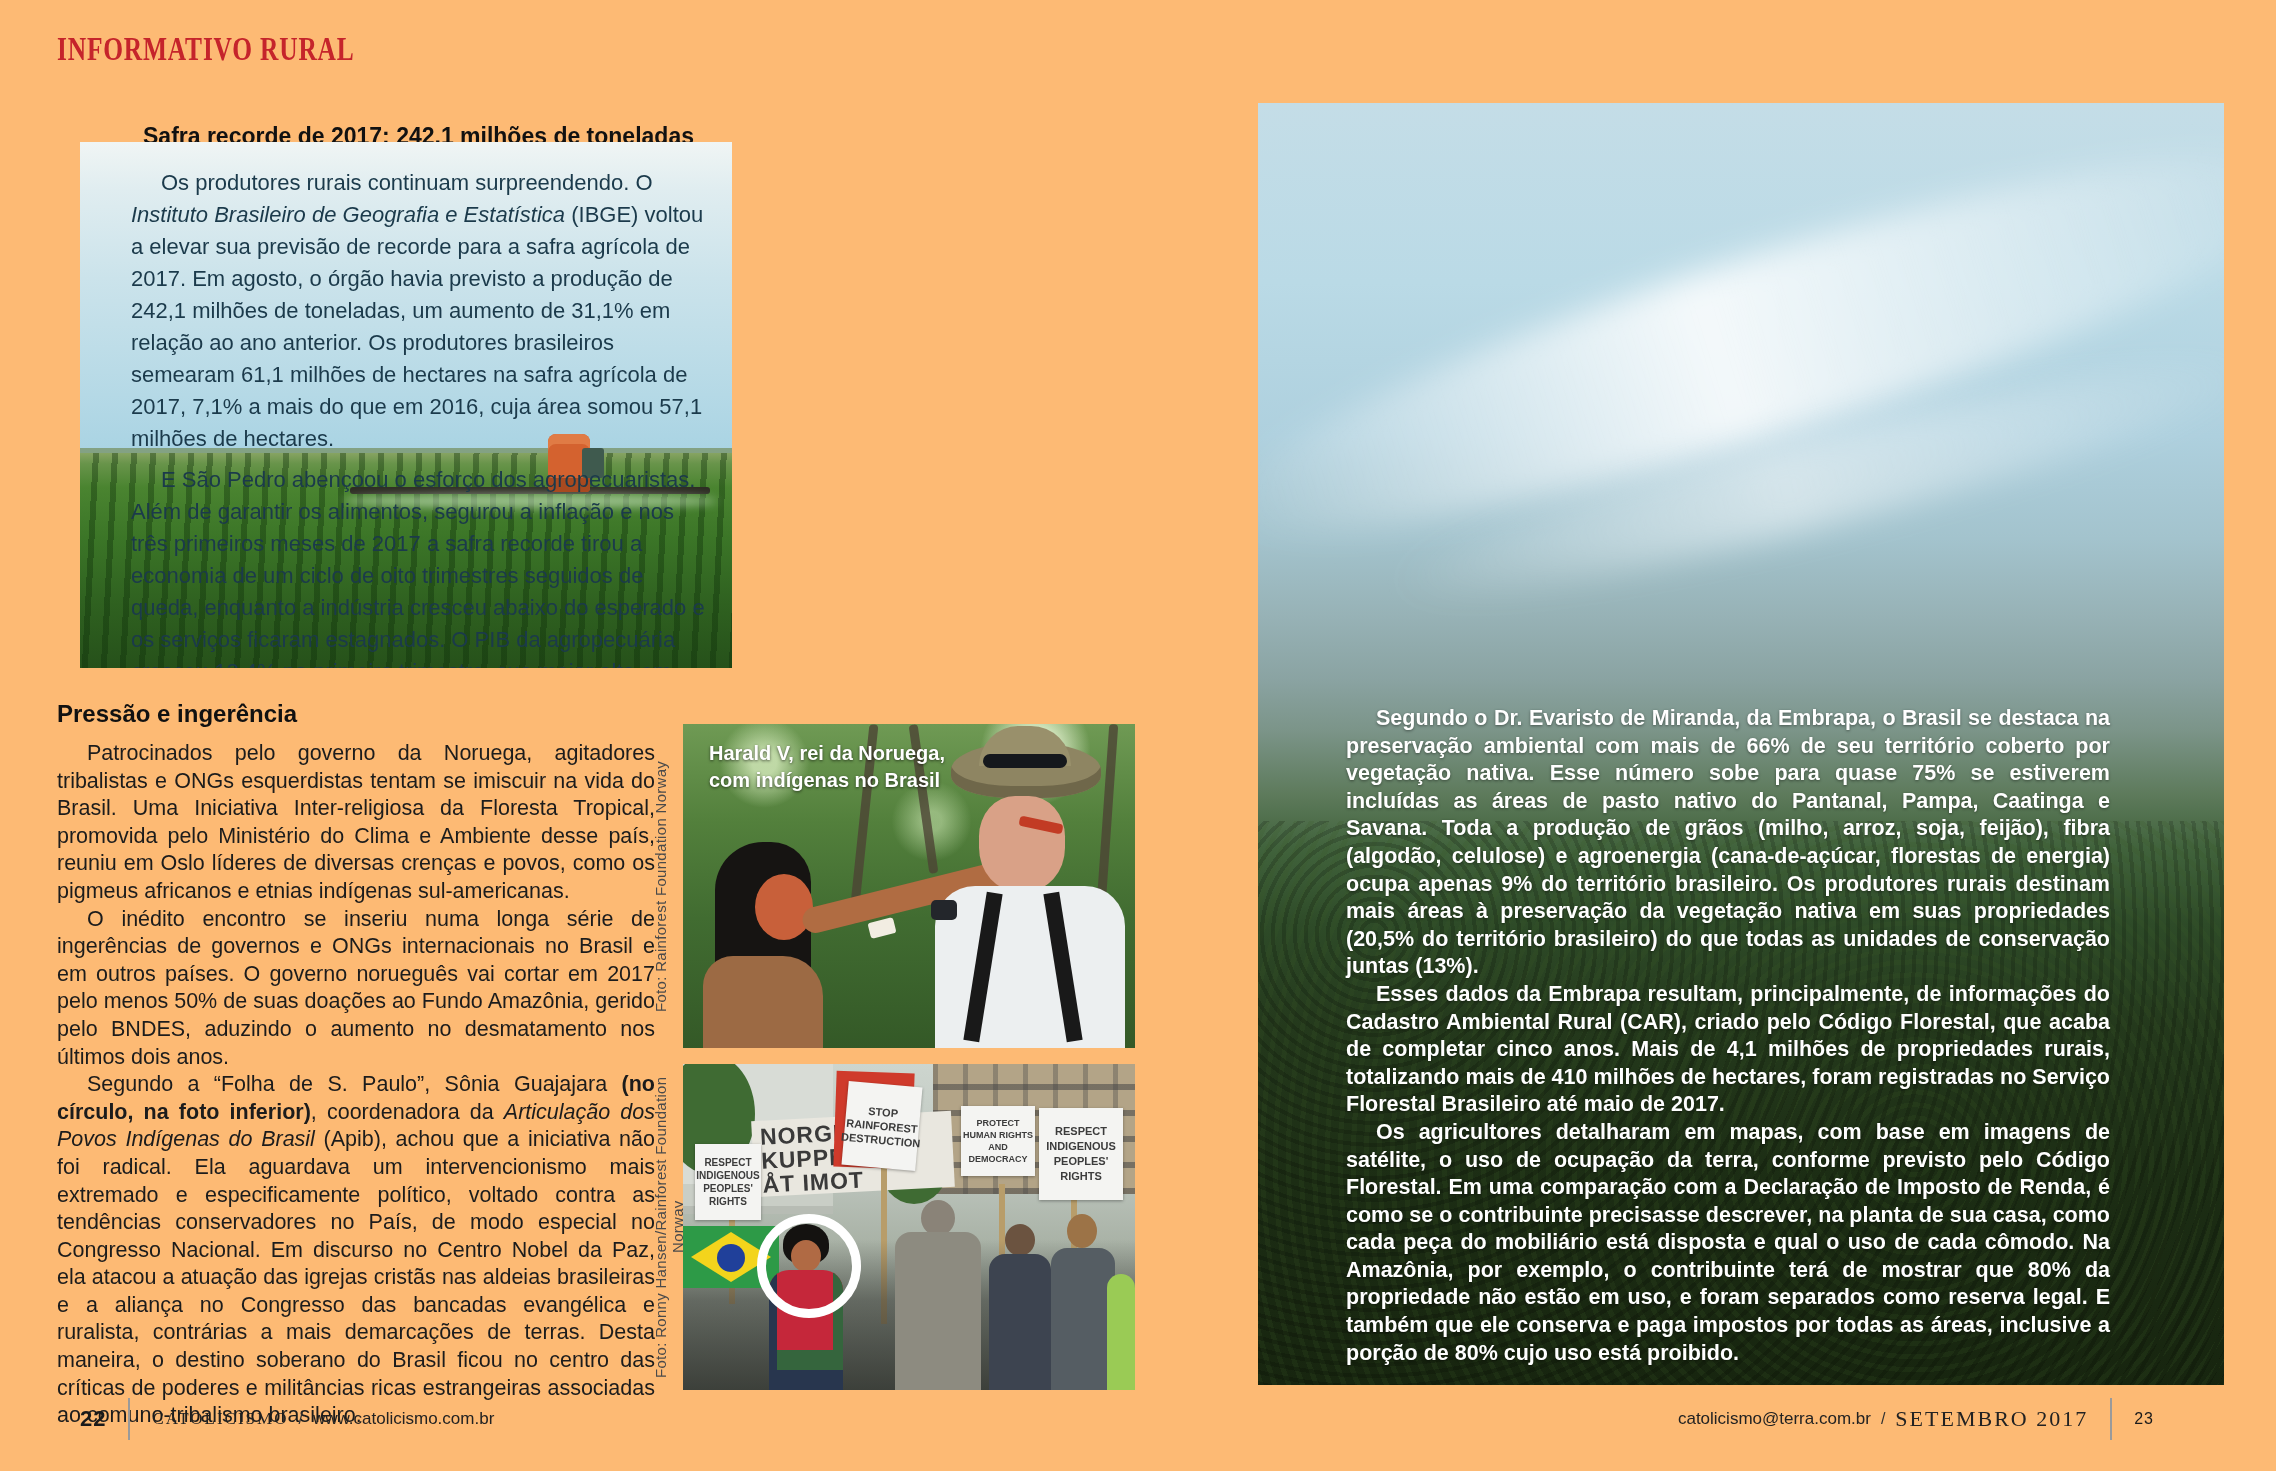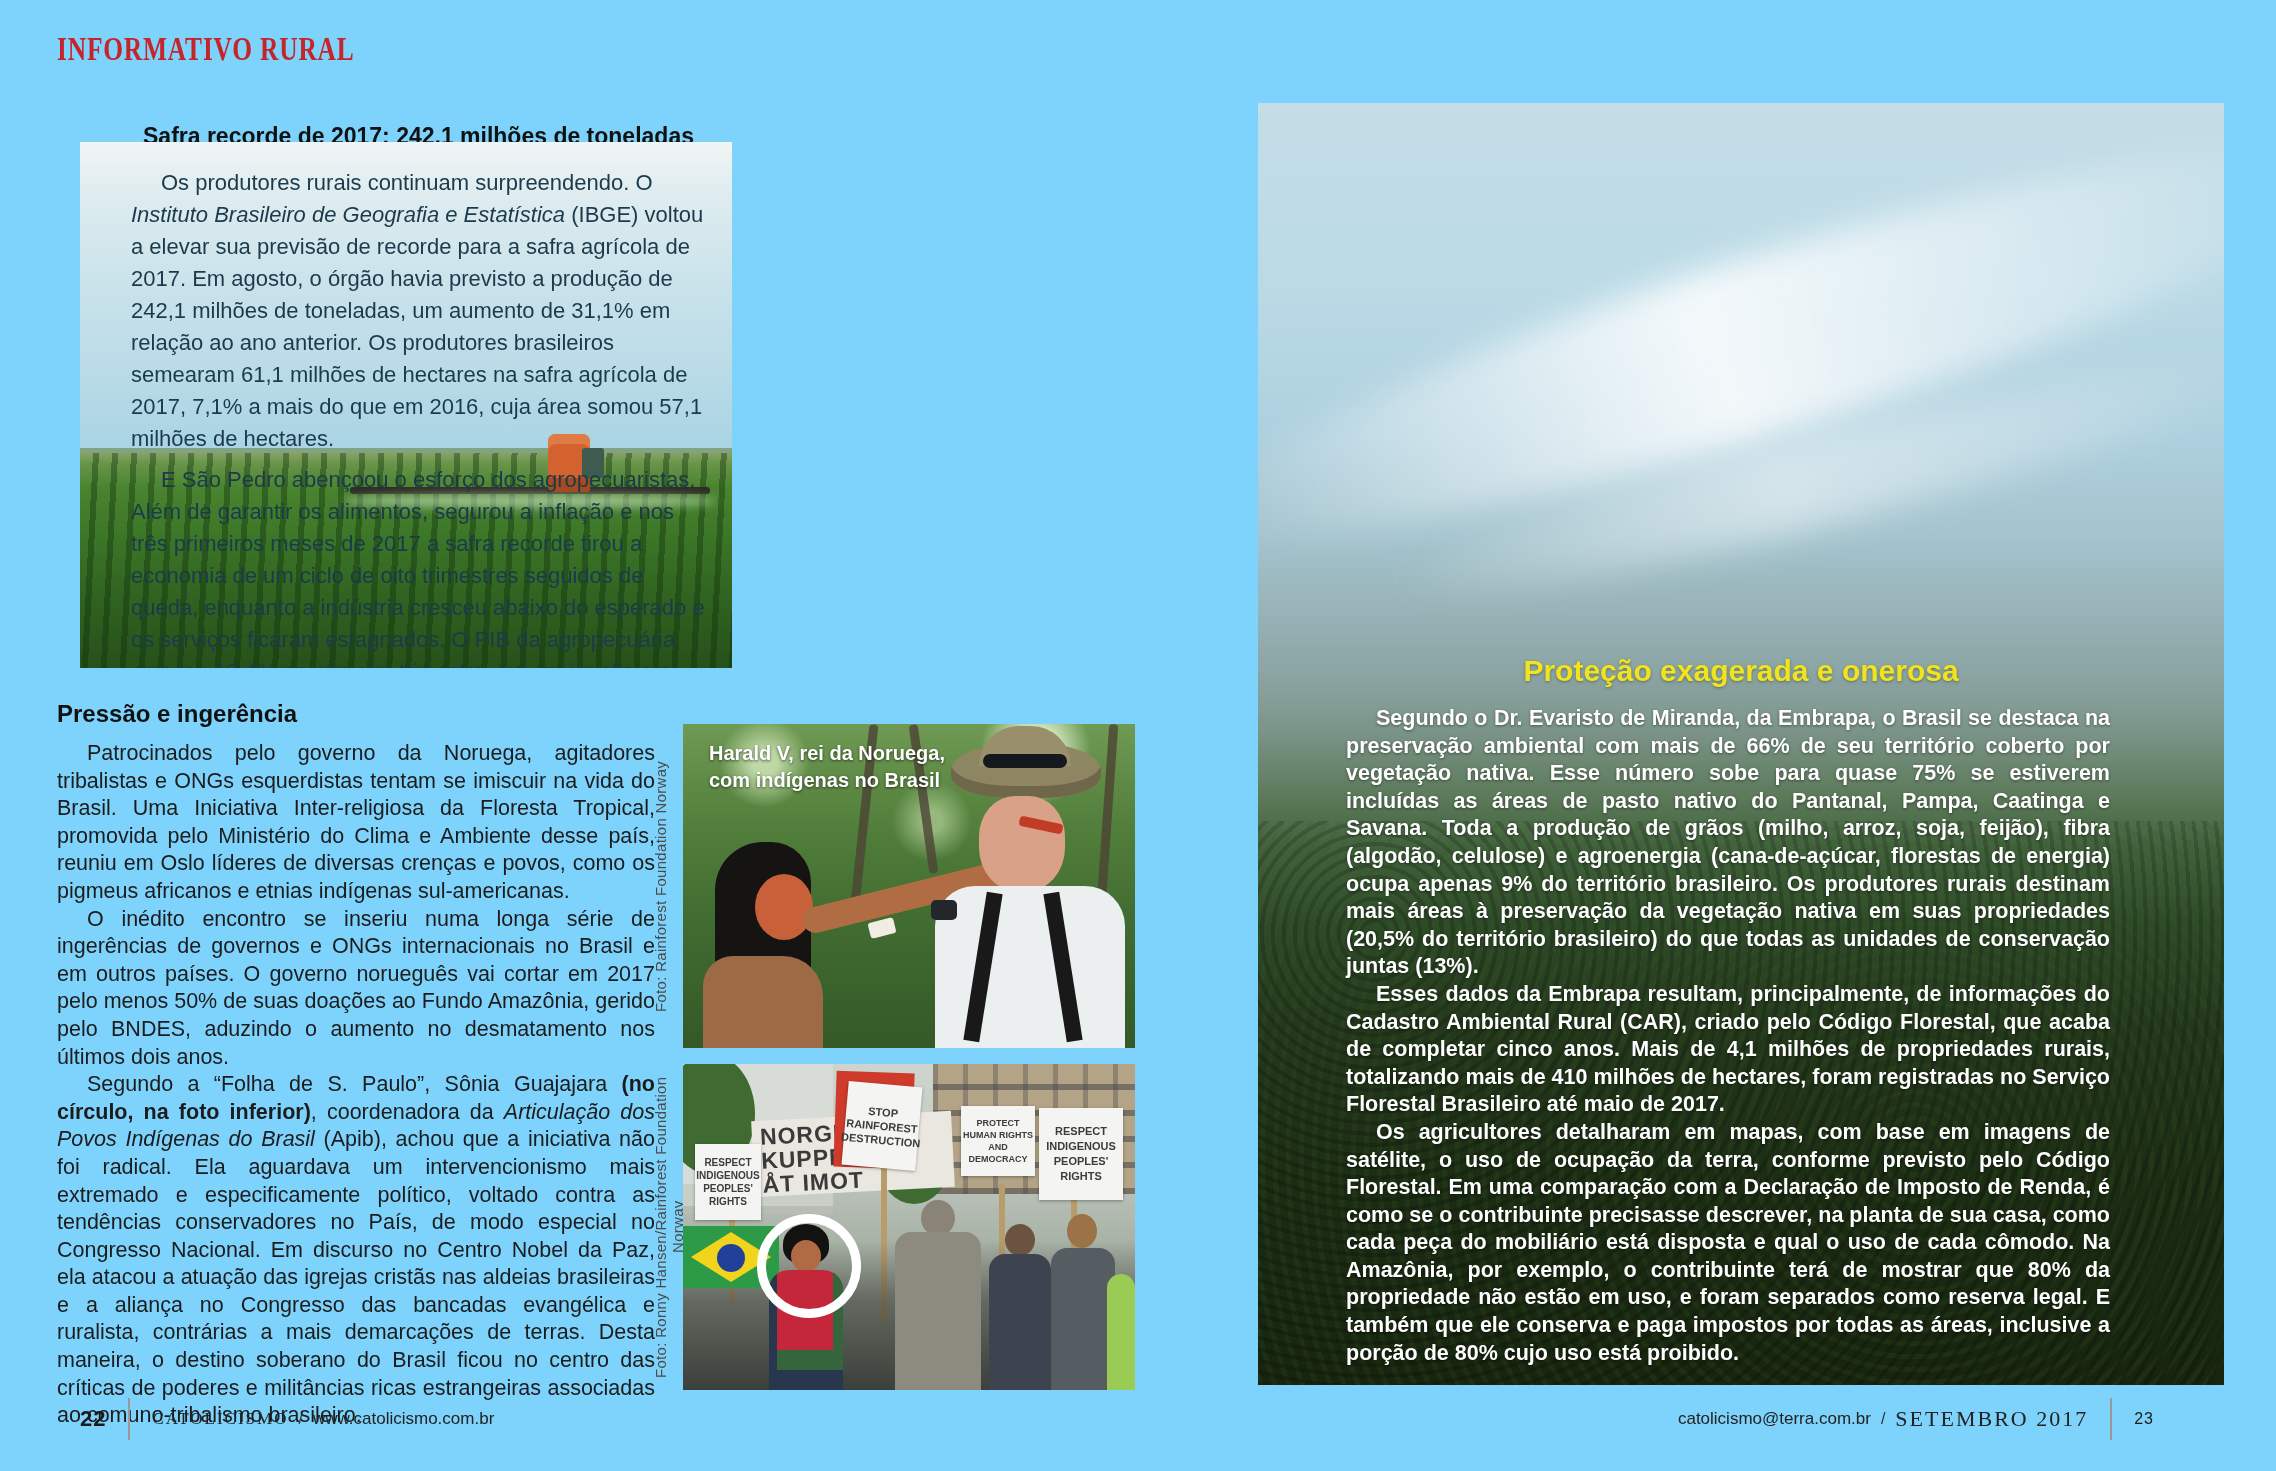--- a/index.html
+++ b/index.html
@@ -1,16 +1,16 @@
 <!DOCTYPE html>
 <html><head>
 <meta charset="utf-8">
 <style>
   html,body{margin:0;padding:0;background:#e8e8e8;}
-  .spread{position:relative;width:2276px;height:1471px;background:#7dd3fc;overflow:hidden;
+  .spread{position:relative;width:2276px;height:1471px;background:#fdba74;overflow:hidden;
           font-family:"Liberation Sans",sans-serif;color:#1a1a1a;}
   [data-name]{box-sizing:border-box;}
 
   
   .masthead{position:absolute;left:57px;top:30px;font-family:"Liberation Serif",serif;
             font-weight:bold;font-size:31px;color:#c5242b;letter-spacing:1px;
             transform:scale(.82,1.08);transform-origin:left top;white-space:nowrap;}
   .a1-title{position:absolute;left:143px;top:123px;font-size:23px;font-weight:bold;color:#111;white-space:nowrap;}
 
   .hero{position:absolute;left:80px;top:142px;width:652px;height:526px;overflow:hidden;
@@ -233,21 +233,20 @@
     <span class="fdiv" data-name="footer-divider"></span>
     <span class="brand" data-name="magazine-brand">CATOLICISMO</span>
     <span class="fsep" data-name="footer-separator">/</span>
     <span class="furl" data-name="magazine-url">www.catolicismo.com.br</span>
   </div>
 
   <div class="rphoto" data-name="forest-aerial-photo">
     <div class="cloud" style="left:-60px;top:150px;width:1150px;height:180px;transform:rotate(-17deg);" data-name="cloud-streak"></div>
     <div class="cloud" style="left:120px;top:330px;width:900px;height:90px;transform:rotate(-14deg);opacity:.6;" data-name="cloud-streak"></div>
     <div class="canopy" data-name="forest-canopy-texture"></div>
-    <div class="r-title" data-name="article3-title">Proteção exagerada e onerosa</div>
     <div class="r-text" data-name="article3-body">
       <p data-name="article3-paragraph">Segundo o Dr. Evaristo de Miranda, da Embrapa, o Brasil se destaca na preservação ambiental com mais de 66% de seu território coberto por vegetação nativa. Esse número sobe para quase 75% se estiverem incluídas as áreas de pasto nativo do Pantanal, Pampa, Caatinga e Savana. Toda a produção de grãos (milho, arroz, soja, feijão), fibra (algodão, celulose) e agroenergia (cana-de-açúcar, florestas de energia) ocupa apenas 9% do território brasileiro. Os produtores rurais destinam mais áreas à preservação da vegetação nativa em suas propriedades (20,5% do território brasileiro) do que todas as unidades de conservação juntas (13%).</p>
       <p data-name="article3-paragraph">Esses dados da Embrapa resultam, principalmente, de informações do Cadastro Ambiental Rural (CAR), criado pelo Código Florestal, que acaba de completar cinco anos. Mais de 4,1 milhões de propriedades rurais, totalizando mais de 410 milhões de hectares, foram registradas no Serviço Florestal Brasileiro até maio de 2017.</p>
       <p data-name="article3-paragraph">Os agricultores detalharam em mapas, com base em imagens de satélite, o uso de ocupação da terra, conforme previsto pelo Código Florestal. Em uma comparação com a Declaração de Imposto de Renda, é como se o contribuinte precisasse descrever, na planta de sua casa, como cada peça do mobiliário está disposta e qual o uso de cada cômodo. Na Amazônia, por exemplo, o contribuinte terá de mostrar que 80% da propriedade não estão em uso, e foram separados como reserva legal. E também que ele conserva e paga impostos por todas as áreas, inclusive a porção de 80% cujo uso está proibido.</p>
     </div>
   </div>
 
   <div class="footer-r" data-name="footer-right">
     <span class="femail" data-name="magazine-email">catolicismo@terra.com.br</span>
     <span class="fsep" data-name="footer-separator">/</span>

